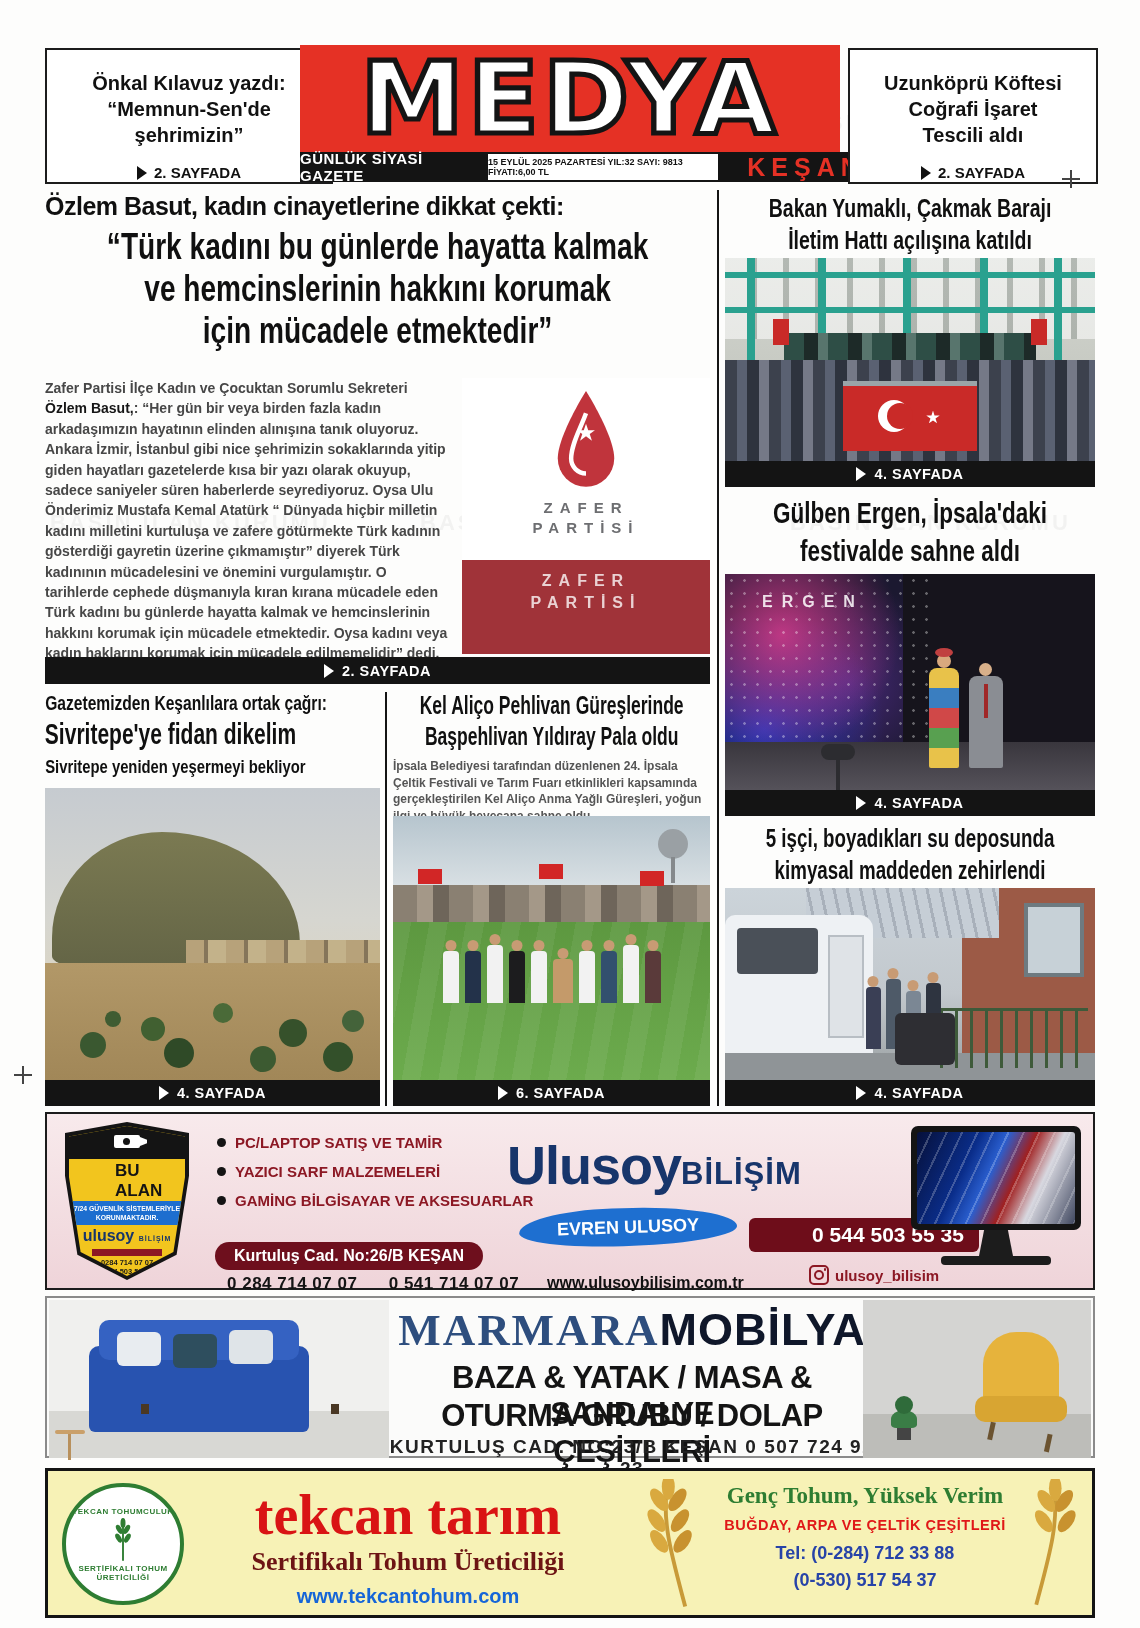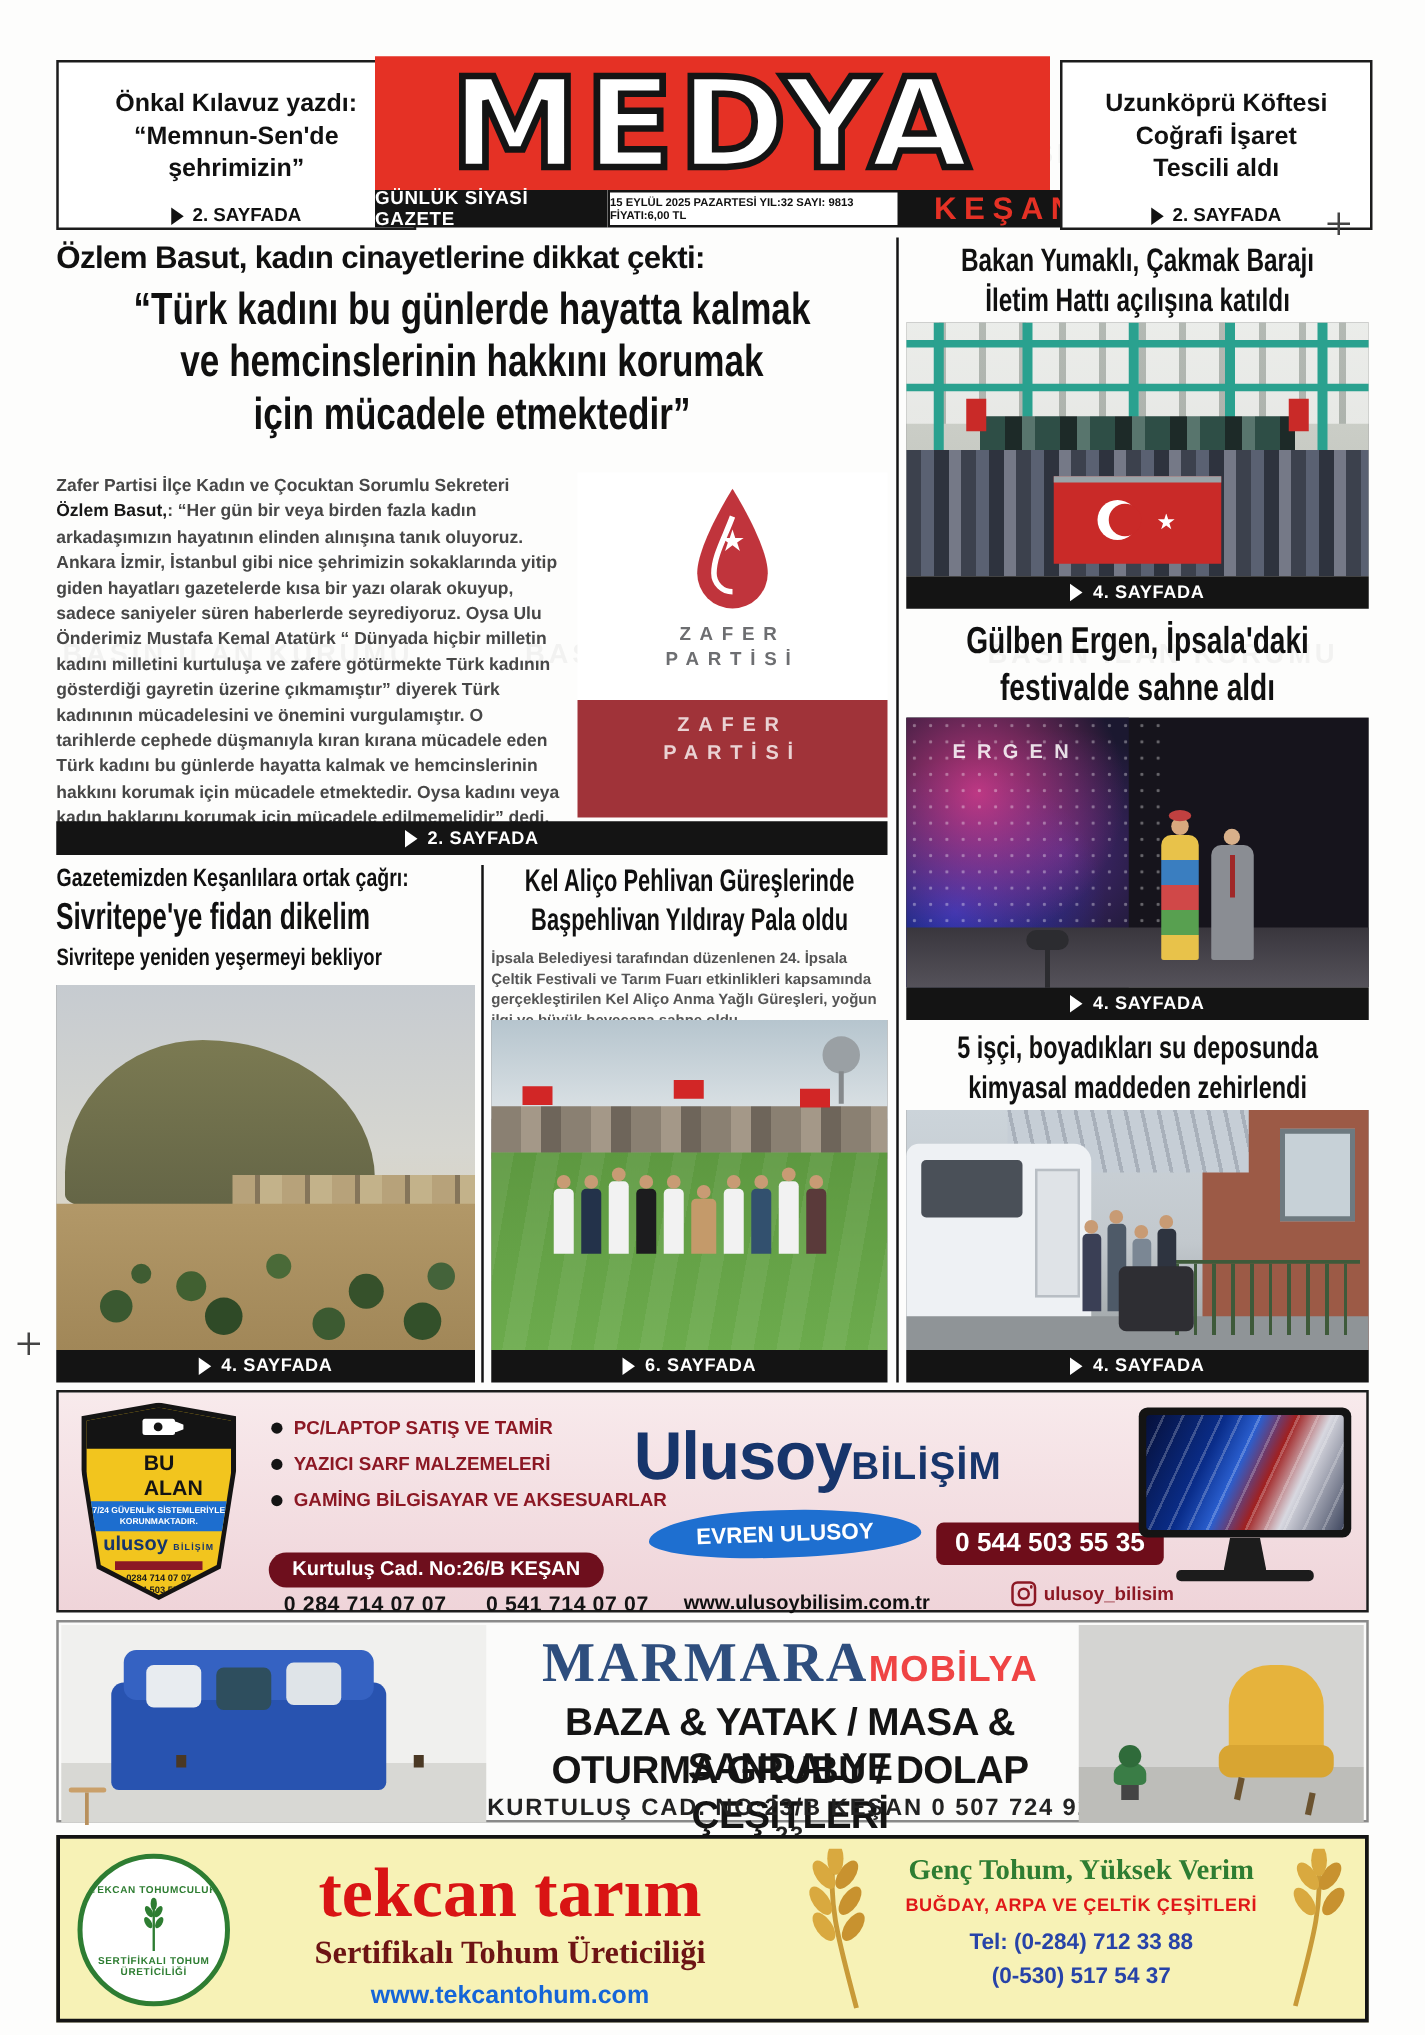--- a/index.html
+++ b/index.html
@@ -192,21 +192,21 @@
   .mar-left{position:absolute;left:2px;top:2px;width:340px;height:158px;background:linear-gradient(180deg,#f0f0ee 70%,#d8d8d4 70%);}
   .sofa{position:absolute;left:40px;bottom:26px;width:220px;height:86px;background:#2853b0;border-radius:10px 10px 6px 6px;}
   .sofa::before{content:"";position:absolute;left:10px;top:-26px;width:200px;height:40px;background:#3562c2;border-radius:10px;}
   .sofa::after{content:"";position:absolute;left:28px;top:-14px;width:44px;height:34px;background:#e8ecf0;border-radius:6px;
      box-shadow:56px 2px 0 #2e4e5e,112px -2px 0 #dfe4e8;}
   .sofa-leg{position:absolute;bottom:18px;left:52px;width:8px;height:10px;background:#4a3824;box-shadow:190px 0 0 #4a3824;}
   .side-table{position:absolute;left:6px;bottom:24px;width:30px;height:4px;background:#caa06a;border-radius:2px;}
   .side-table::after{content:"";position:absolute;left:13px;top:4px;width:3px;height:26px;background:#b8905c;}
   .mar-text{position:absolute;text-align:center;}
   .mar-brand .serif{font-family:"Liberation Serif",serif;font-weight:bold;font-size:45px;color:#2e4e7e;letter-spacing:2px;}
-  .mar-brand .bold{font-size:29px;font-weight:bold;color:#ef4444;letter-spacing:1px;}
+  .mar-brand .bold{font-size:45px;font-weight:bold;color:#0f172a;letter-spacing:1px;}
   .mar-line{font-size:31px;font-weight:bold;color:#141414;letter-spacing:-.5px;}
   .mar-addr{font-size:19px;font-weight:bold;color:#222;letter-spacing:1.5px;}
   .mar-right{position:absolute;right:2px;top:2px;width:228px;height:158px;background:linear-gradient(180deg,#d4d4d2 72%,#bdbdb9 72%);}
   .wingchair{position:absolute;right:24px;bottom:18px;width:92px;height:108px;}
   .wc-back{position:absolute;left:8px;top:0;width:76px;height:74px;background:#e6b33c;border-radius:44% 44% 12% 12%;}
   .wc-seat{position:absolute;left:0;bottom:18px;width:92px;height:26px;background:#d8a532;border-radius:10px;}
   .wc-leg{position:absolute;bottom:0;left:14px;width:5px;height:18px;background:#6b5330;transform:rotate(12deg);
           box-shadow:58px 0 0 #6b5330;}
   .plantpot{position:absolute;left:28px;bottom:30px;width:26px;height:18px;background:#3a7d46;border-radius:50% 50% 20% 20%;}
   .plantpot::before{content:"";position:absolute;left:4px;top:-14px;width:18px;height:18px;border-radius:50%;background:#2f6b3a;}
@@ -492,21 +492,21 @@
         </div>
     </div>
 
     <div class="pill" style="left:168px;top:128px;width:268px;height:28px;">Kurtuluş Cad. No:26/B KEŞAN</div>
     <div class="u-phones" style="left:180px;top:160px;white-space:pre;">0 284 714 07 07      0 541 714 07 07</div>
 
     <div class="u-brand" style="left:460px;top:20px;">
       <span class="big">Ulusoy</span><span class="sub">BİLİŞİM</span>
     </div>
     <div class="brush" style="left:472px;top:94px;width:218px;height:38px;">EVREN ULUSOY</div>
-    <div class="redbox" style="left:702px;top:104px;width:182px;height:34px;">0 544 503 55 35</div>
+    <div class="redbox" style="left:702px;top:104px;width:182px;height:34px;padding-left:48px;">0 544 503 55 35</div>
     <div class="u-web" style="left:500px;top:160px;">www.ulusoybilisim.com.tr</div>
     <div class="insta" style="left:762px;top:151px;">
       <span class="ig"></span>
       <span>ulusoy_bilisim</span>
     </div>
 
     <div class="monitor" style="left:864px;top:12px;">
       <div class="mon-screen">
           <div class="mon-inner"></div>
         </div>

